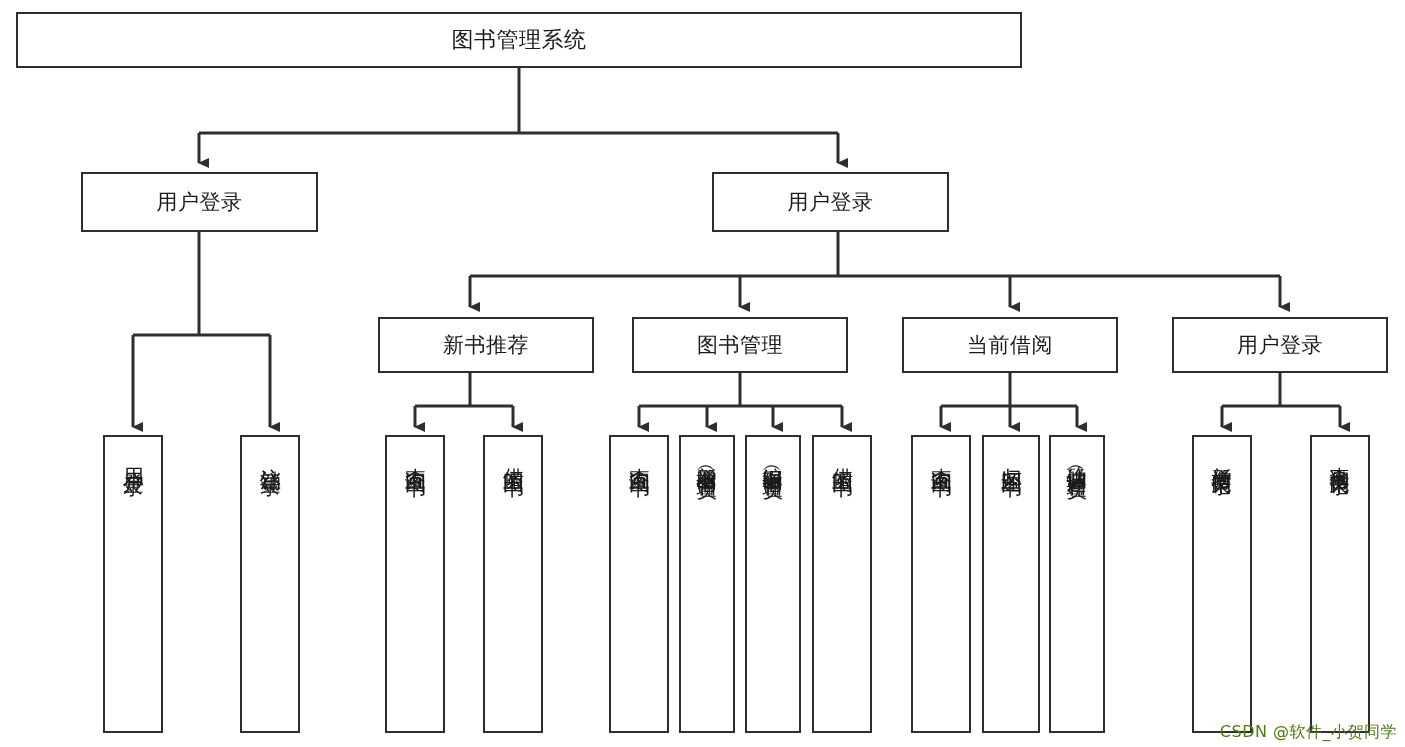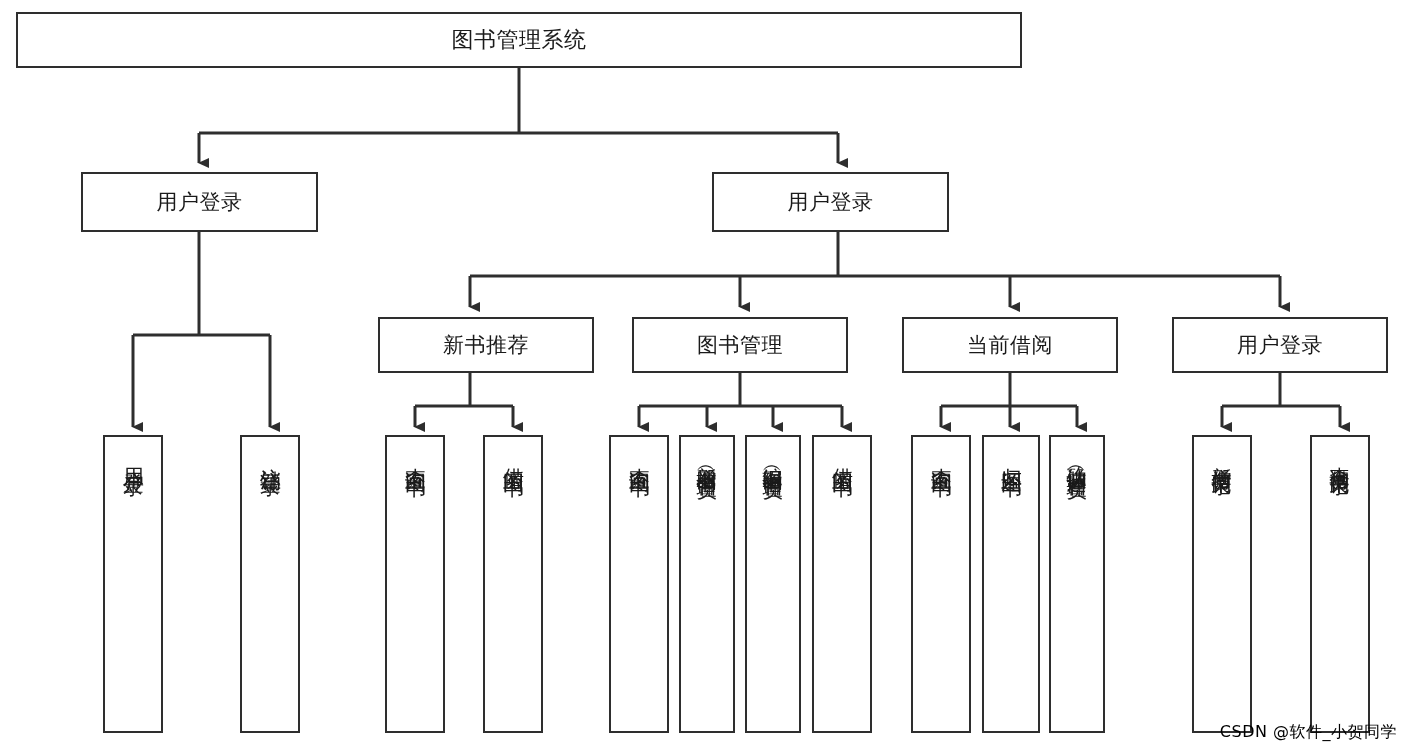--- a/index.html
+++ b/index.html
@@ -60,21 +60,21 @@
   }
   .node.v.tall .lbl {
     font-size: 20px;
     letter-spacing: 2px;
   }
   .watermark {
     position: absolute;
     right: 8px;
     bottom: 4px;
     font-size: 16px;
-    color: #000000;
+    color: #4d7c0f;
     white-space: nowrap;
     letter-spacing: 0.5px;
   }
 </style>
 </head>
 <body>
 
 <div id="canvas">
 
   <svg id="edges" viewBox="0 0 1405 747" xmlns="http://www.w3.org/2000/svg">

